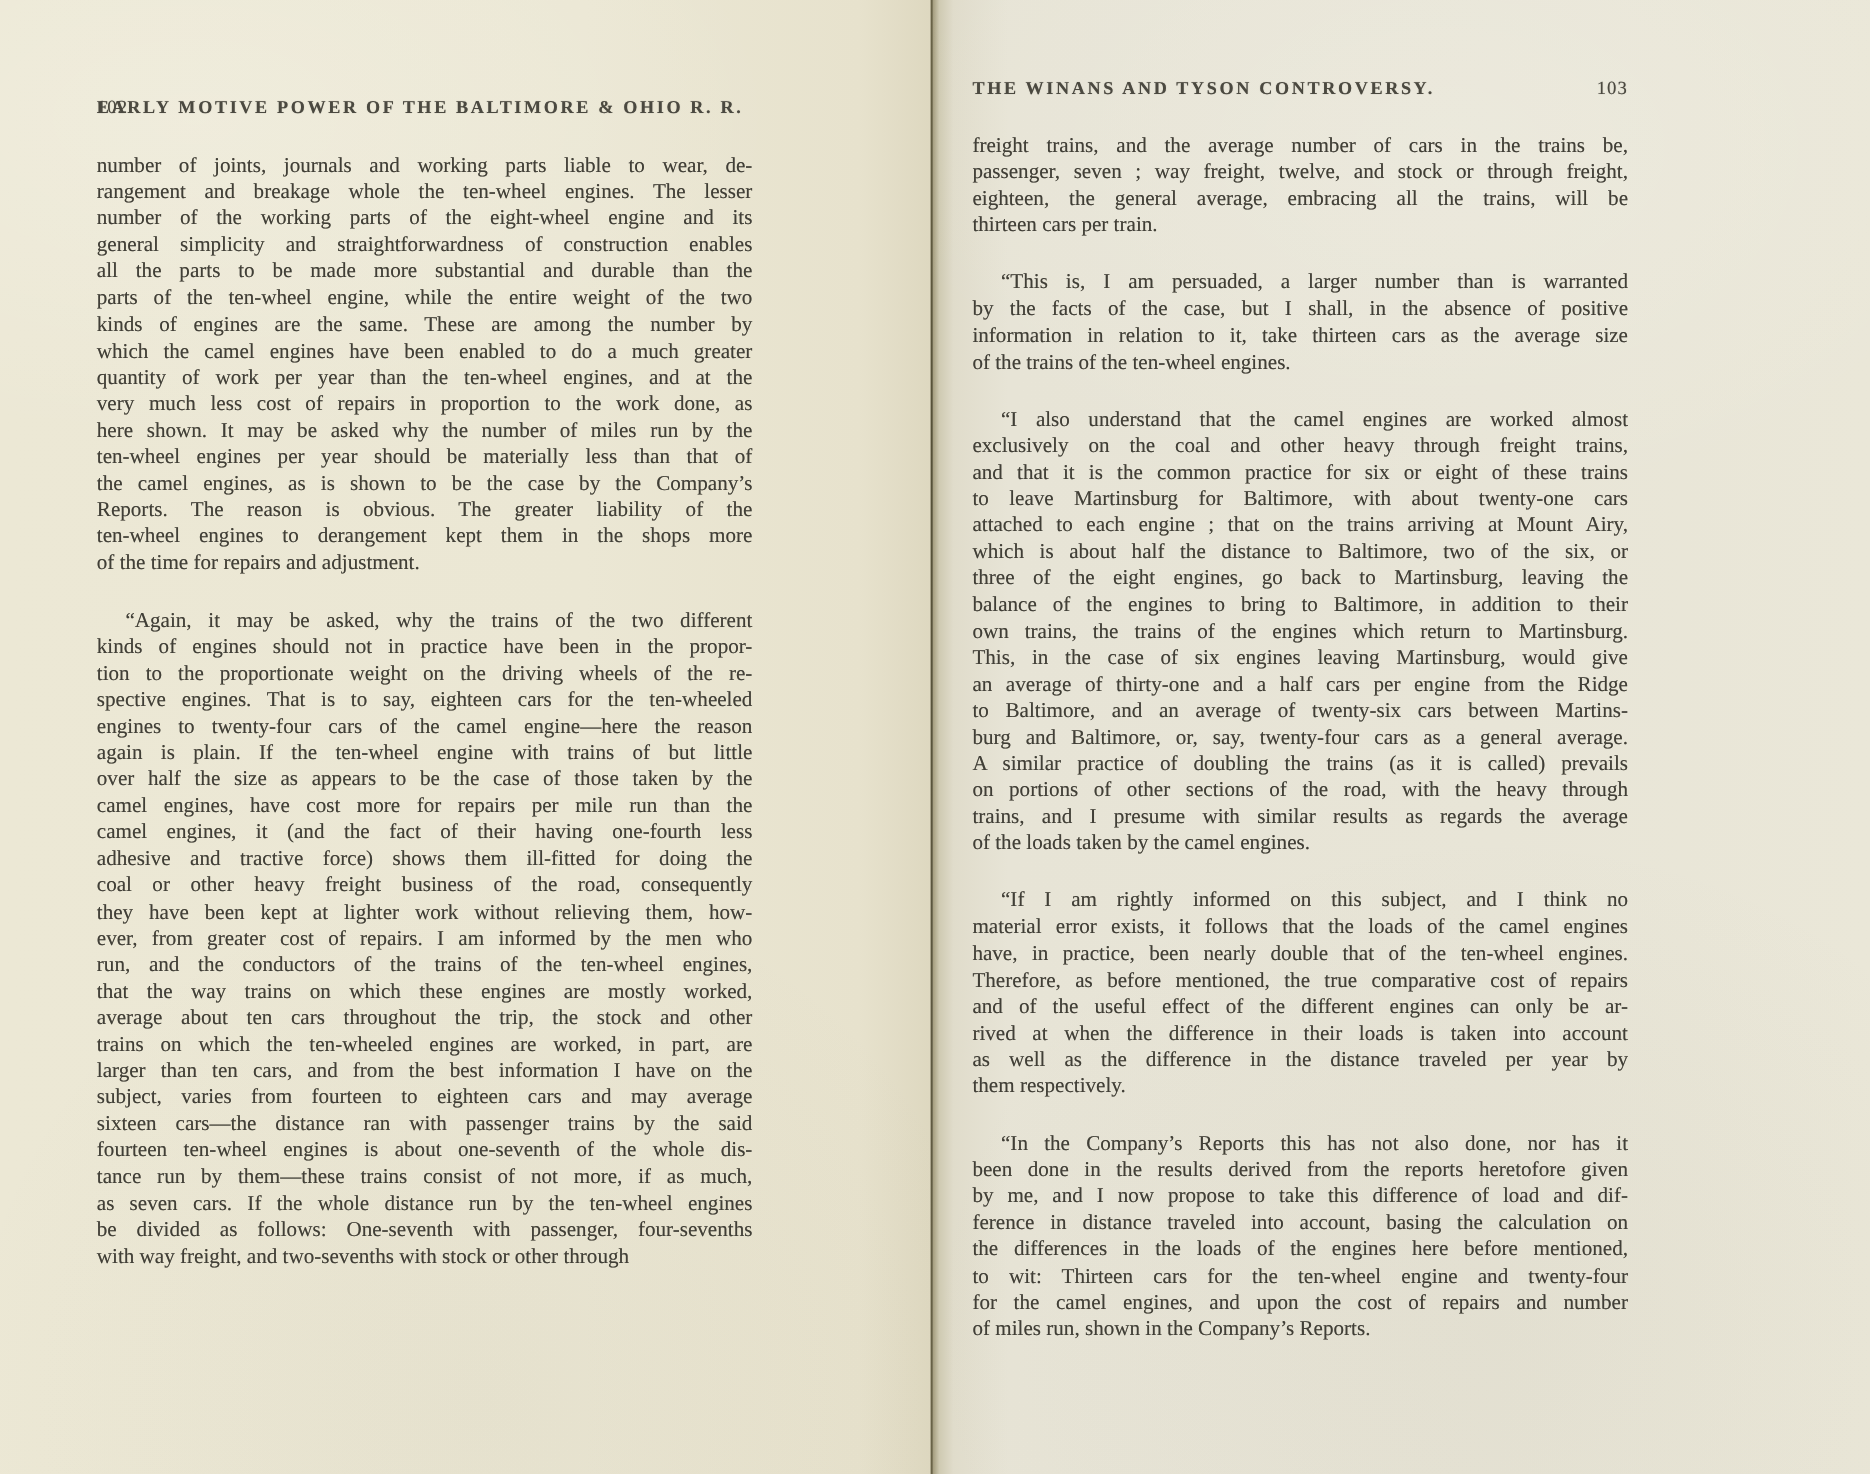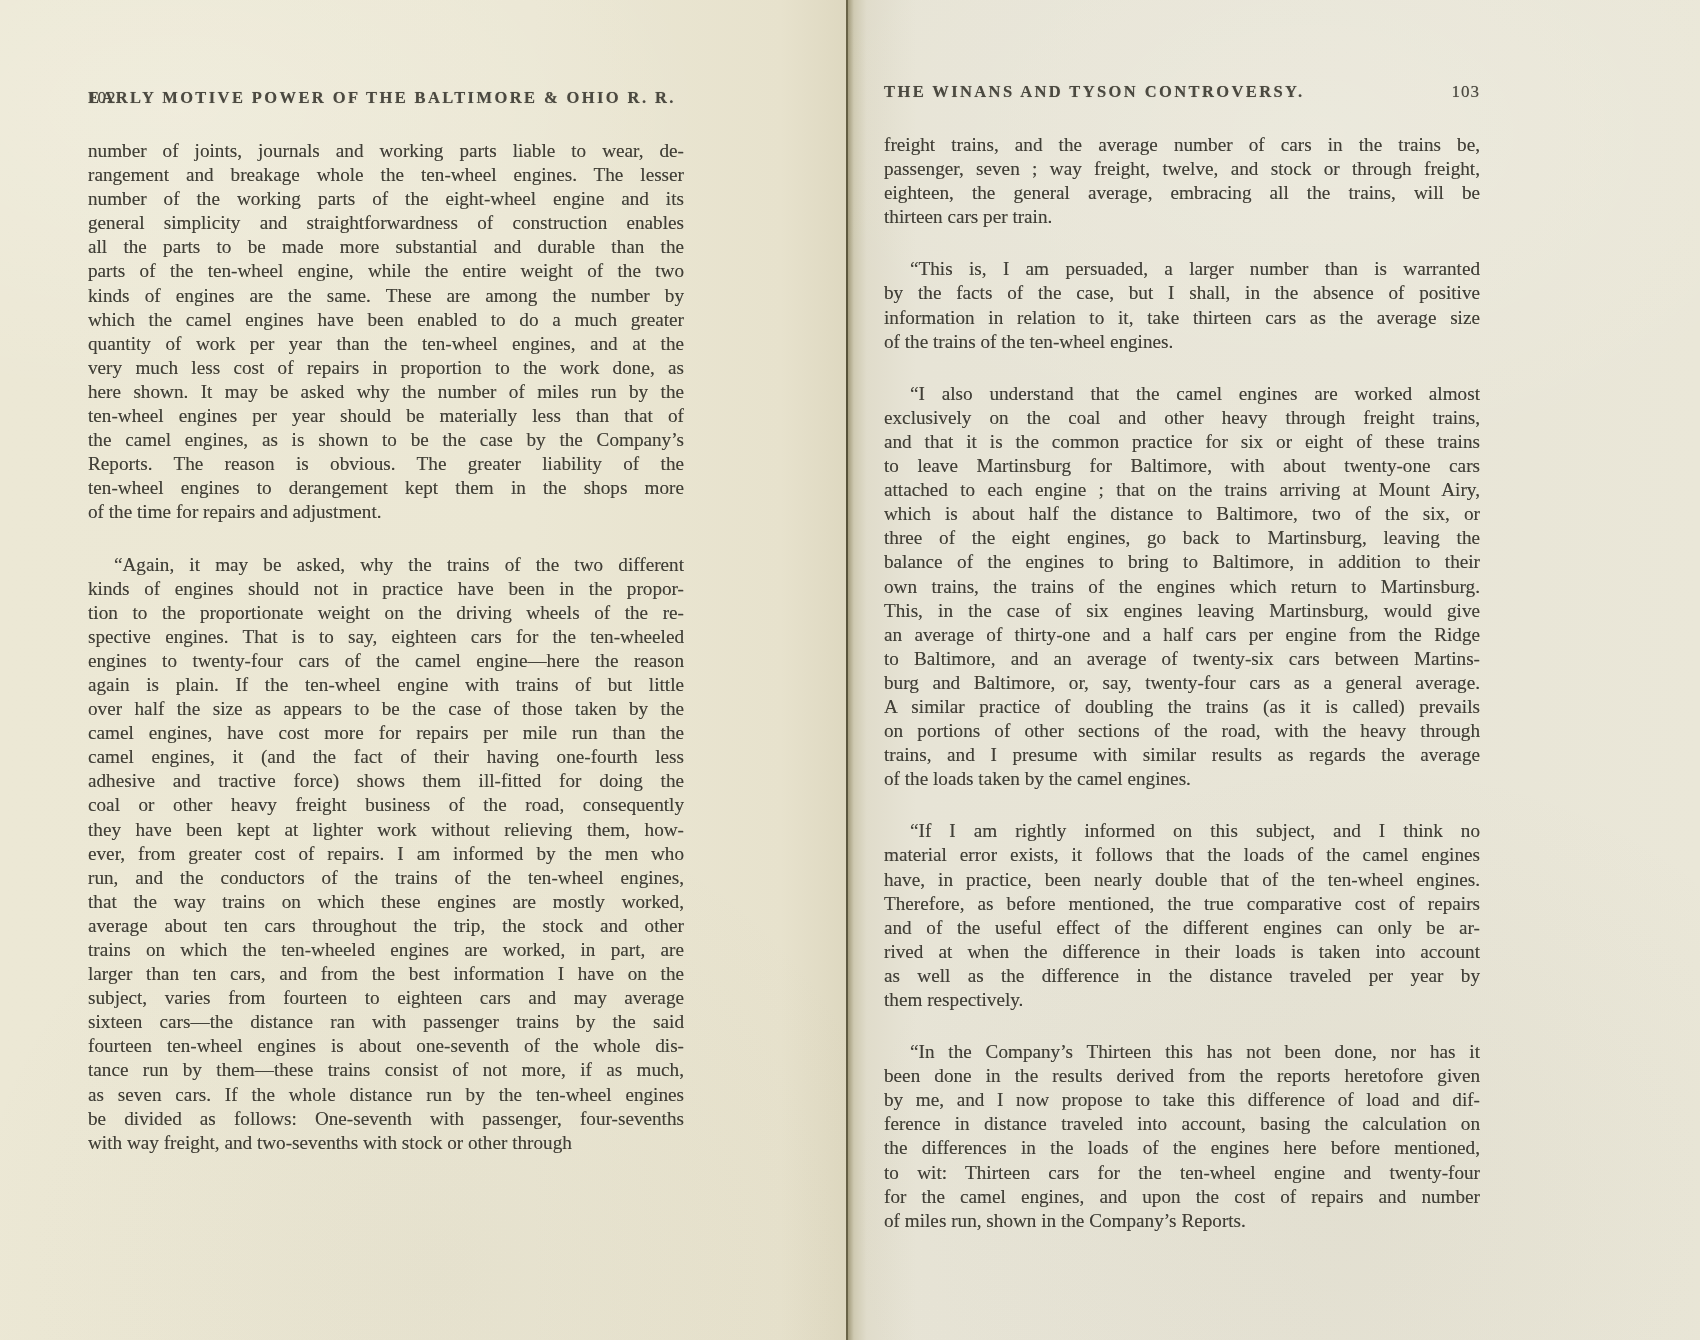--- a/index.html
+++ b/index.html
@@ -45,21 +45,21 @@
     width: 2px;
     height: 1340px;
     background: linear-gradient(to bottom, #6a6448, #565138 30%, #5d5840 70%, #6a6448);
   }
   
   .textblock {
     position: absolute;
     width: 596px;
   }
   .page-left .textblock { left: 88px; top: 88px; }
-  .page-right .textblock { left: 36px; top: 82px; }
+  .page-right .textblock { left: 36px; top: 70px; }
 
   .running-header {
     position: relative;
     height: 24px;
     color: #4b4940;
     font-size: 16.5px;
     letter-spacing: 2.4px;
     white-space: nowrap;
     text-shadow: 0 0 0.7px rgba(72,70,60,0.55);
   }
@@ -197,21 +197,21 @@
             <div class="tline indent">“If I am rightly informed on this subject, and I think no</div>
             <div class="tline">material error exists, it follows that the loads of the camel engines</div>
             <div class="tline">have, in practice, been nearly double that of the ten-wheel engines.</div>
             <div class="tline">Therefore, as before mentioned, the true comparative cost of repairs</div>
             <div class="tline">and of the useful effect of the different engines can only be ar-</div>
             <div class="tline">rived at when the difference in their loads is taken into account</div>
             <div class="tline">as well as the difference in the distance traveled per year by</div>
             <div class="tline para-last">them respectively.</div>
           </div>
           <div class="para">
-            <div class="tline indent">“In the Company’s Thirteen this has not been done, nor has it</div>
+            <div class="tline indent">“In the Company’s Reports this has not also done, nor has it</div>
             <div class="tline">been done in the results derived from the reports heretofore given</div>
             <div class="tline">by me, and I now propose to take this difference of load and dif-</div>
             <div class="tline">ference in distance traveled into account, basing the calculation on</div>
             <div class="tline">the differences in the loads of the engines here before mentioned,</div>
             <div class="tline">to wit:  Thirteen cars for the ten-wheel engine and twenty-four</div>
             <div class="tline">for the camel engines, and upon the cost of repairs and number</div>
             <div class="tline para-last">of miles run, shown in the Company’s Reports.</div>
           </div>
         </div>
     </div>

